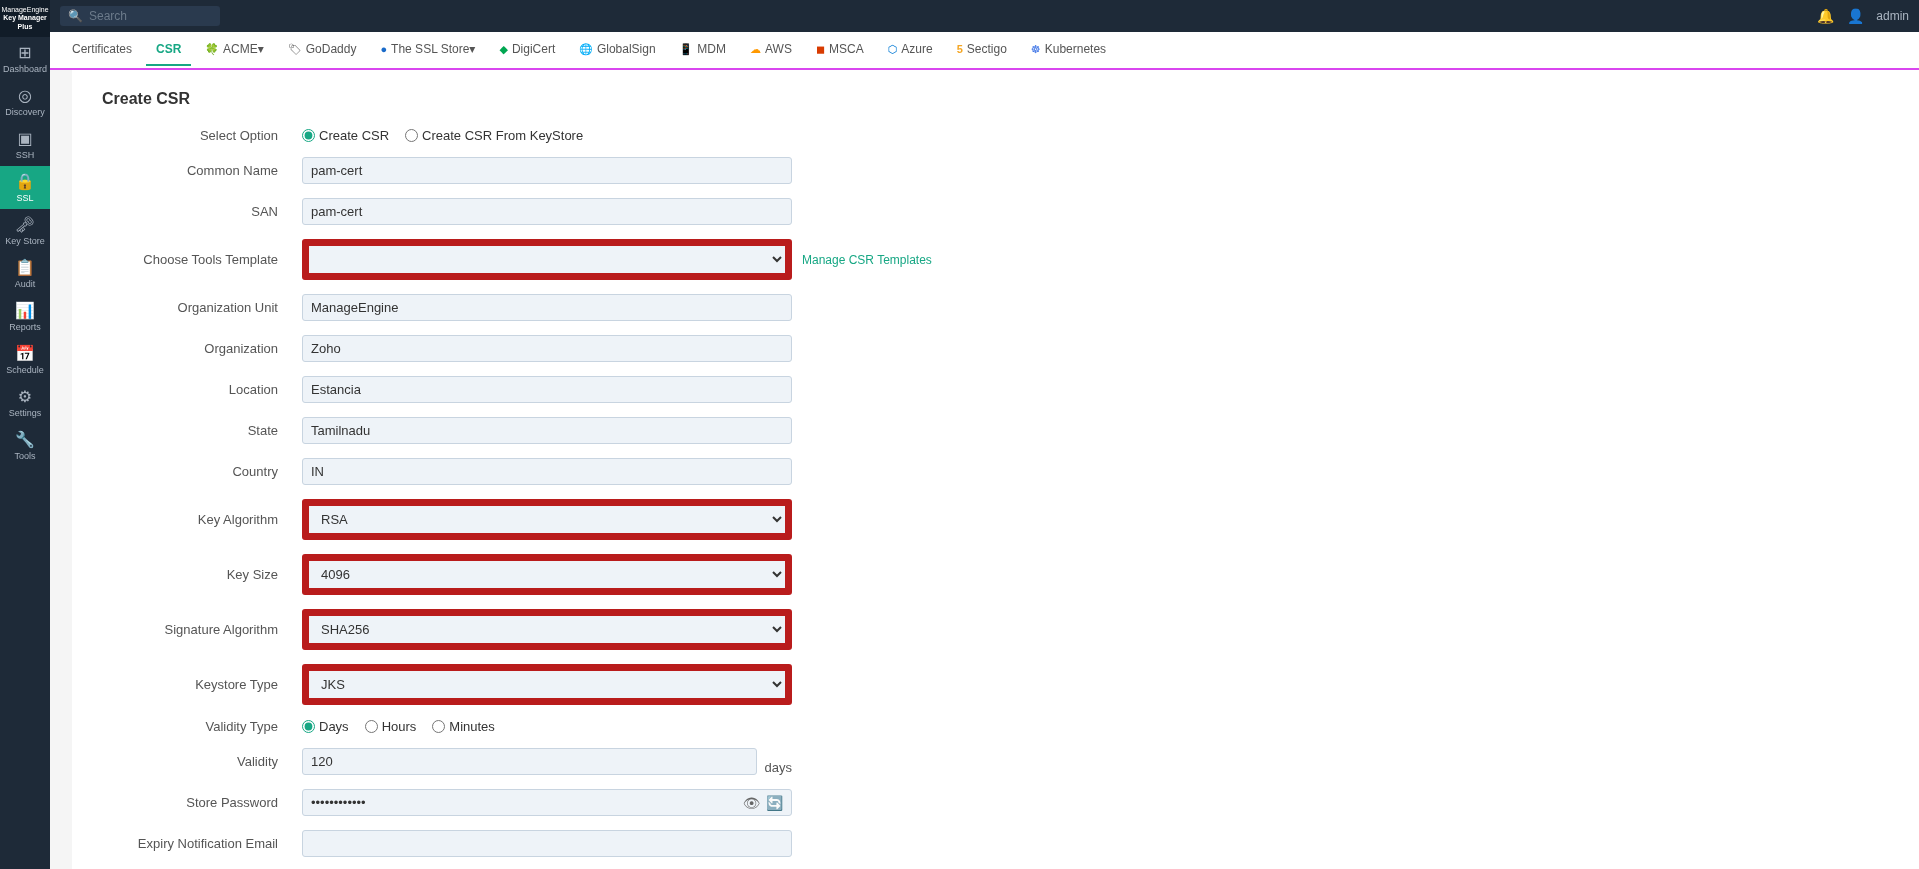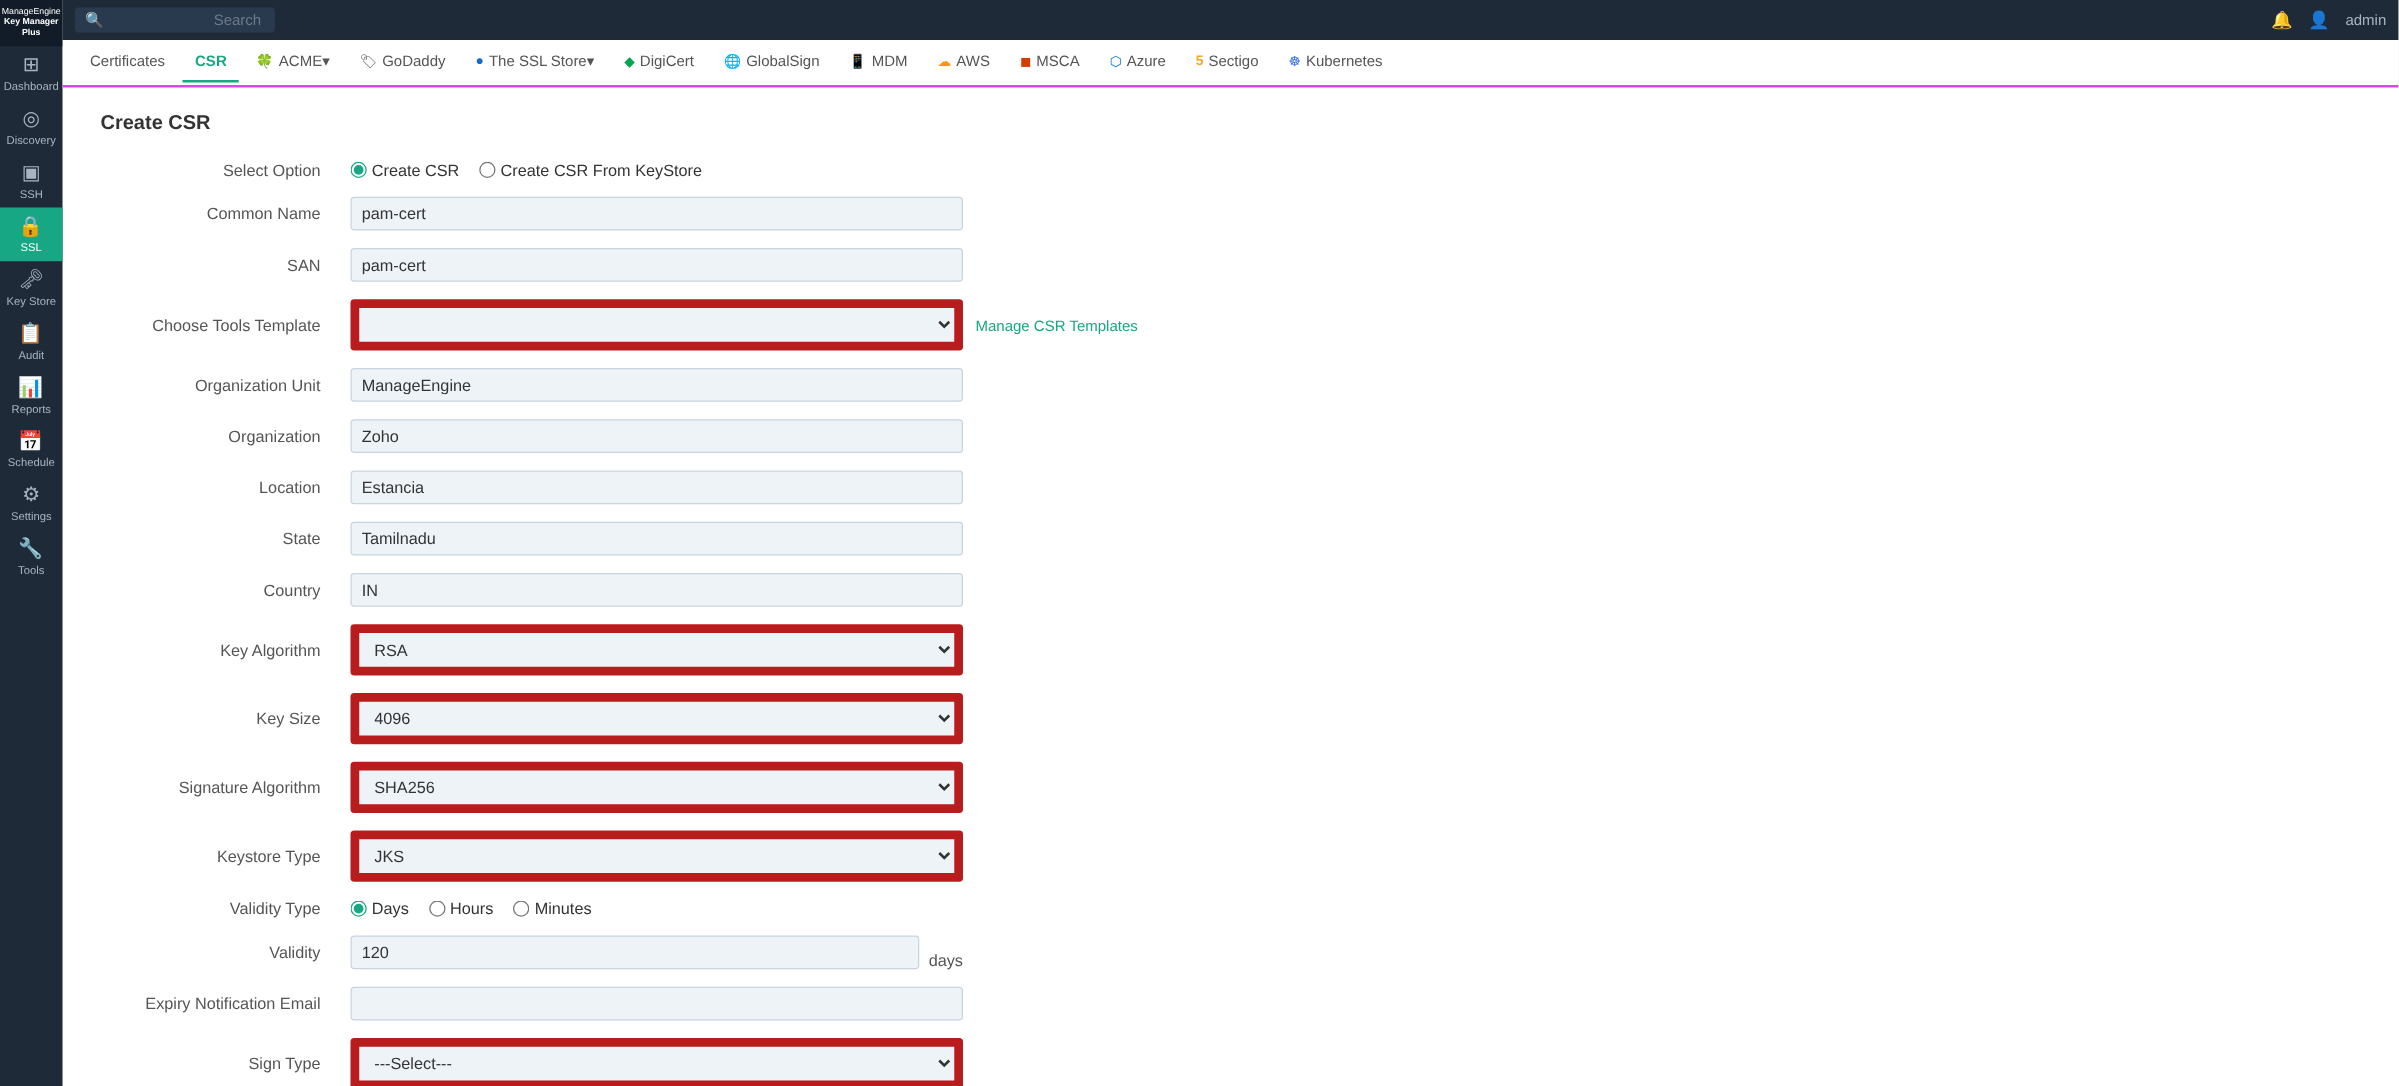--- a/index.html
+++ b/index.html
@@ -73,21 +73,20 @@
       gap: 6px;
       width: 160px;
     }
     .topbar-search input {
       background: transparent;
       border: none;
       color: #aab4c0;
       font-size: 12px;
       outline: none;
       width: 120px;
-      text-align: right;
     }
     .topbar-search input::placeholder { color: #6b7a8a; }
     .topbar-right {
       margin-left: auto;
       display: flex;
       align-items: center;
       gap: 12px;
       color: #aab4c0;
       font-size: 12px;
     }
@@ -119,20 +118,21 @@
       border-bottom: 2px solid #17a784;
       font-weight: bold;
     }
 
     
     .page-content {
       flex: 1;
       overflow-y: auto;
       background: #fff;
       padding: 20px 30px;
+      margin-left: 22px;
     }
     .page-title {
       font-size: 16px;
       font-weight: bold;
       color: #333;
       margin-bottom: 20px;
     }
 
     
     .form-container {
@@ -531,20 +531,32 @@
       </div>
 
       <div class="form-row">
         <div class="form-label">Validity</div>
         <div class="form-field validity-row">
           <input type="text" value="120" style="">
           <span class="days-label">days</span>
         </div>
       </div>
 
+      <div class="form-row">
+        <div class="form-label">Store Password</div>
+        <div class="form-field">
+          <div class="password-wrapper">
+            <input type="password" value="............" style="">
+            <div class="password-icons">
+              <button class="password-icon-btn" title="Show/Hide">👁</button>
+              <button class="password-icon-btn" title="Generate">🔄</button>
+            </div>
+          </div>
+        </div>
+      </div>
 
       <div class="form-row">
         <div class="form-label">Expiry Notification Email</div>
         <div class="form-field">
           <input type="text" value="" style="color: rgb(187, 187, 187); font-style: italic;">
         </div>
       </div>
 
       <div class="form-row">
         <div class="form-label">Sign Type</div>

